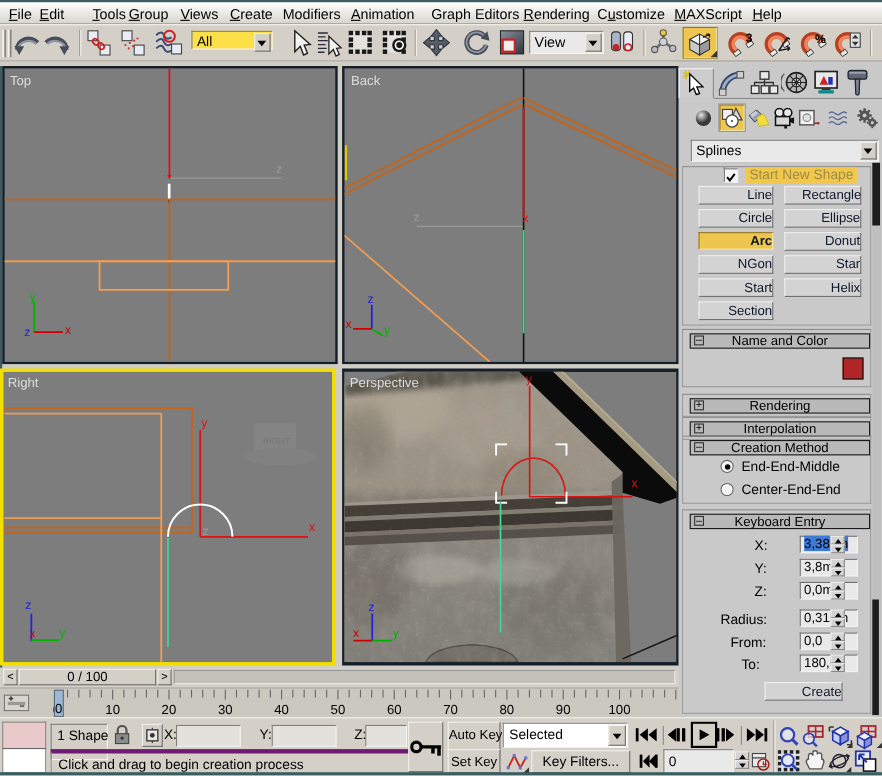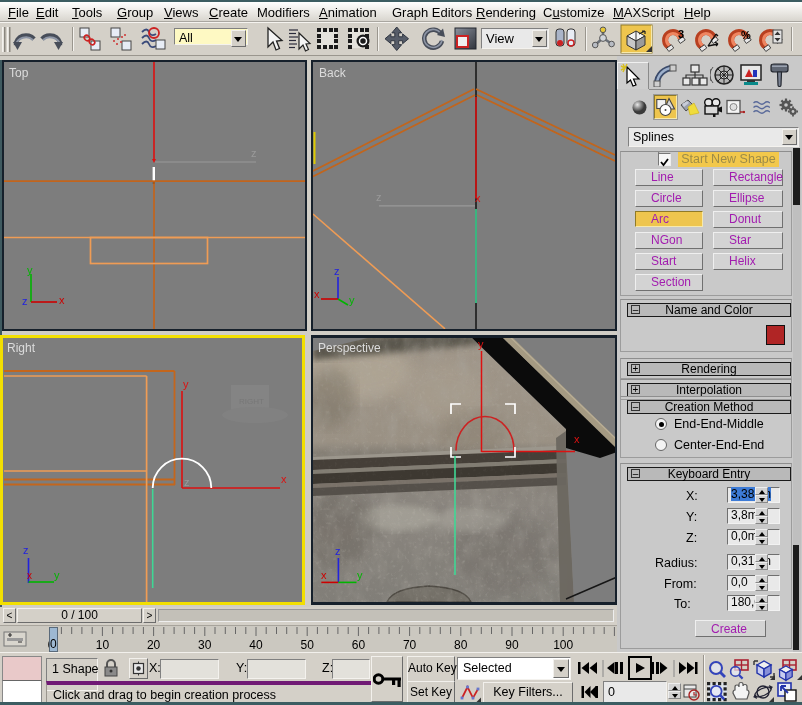--- a/index.html
+++ b/index.html
@@ -1,39 +1,39 @@
 <!DOCTYPE html>
 <html><head><meta charset="utf-8"><style>
 *{margin:0;padding:0;box-sizing:border-box;}
 html,body{width:802px;height:705px;overflow:hidden;}
 body{white-space:nowrap;font-family:"Liberation Sans",sans-serif;background:#d4d0c8;position:relative;}
 .abs{position:absolute;}
 .raised{background:#d4d0c8;border-top:1px solid #f2f0ec;border-left:1px solid #f2f0ec;border-bottom:1px solid #6c6c6c;border-right:1px solid #6c6c6c;}
 .sunken{border-top:1px solid #808080;border-left:1px solid #808080;border-bottom:1px solid #f4f2ee;border-right:1px solid #f4f2ee;background:#e6e4e0;}
-.pbtn{background:#d3d3d3;border-top:1px solid #efefef;border-left:1px solid #efefef;border-bottom:1px solid #707070;border-right:1px solid #707070;color:#a21caf;text-align:left;font-size:12px;line-height:14px;padding-left:15px;}
+.pbtn{background:#d3d3d3;border-top:1px solid #efefef;border-left:1px solid #efefef;border-bottom:1px solid #707070;border-right:1px solid #707070;color:#0f172a;text-align:right;font-size:12px;line-height:14px;padding-left:15px;}
 .pbtn.on{background:#eec54e;border-top:1px solid #8f7a28;border-left:1px solid #8f7a28;border-bottom:1px solid #f6e9ac;border-right:1px solid #f6e9ac;}
 .rhead{background:#b9b9b9;border:1px solid #1a1a1a;color:#000;font-size:12px;text-align:center;line-height:13px;}
 .rhead span{border:1px solid #333;width:9px;height:9px;line-height:8px;font-size:10px;top:1px !important;text-align:center;}
 .rbox{border:1px solid #9c9c9c;border-top:1px solid #8e8e8e;}
 .vplabel{color:#dcdcdc;font-size:12px;}
 .menuitem{position:absolute;top:3px;font-size:13px;color:#000;}
 .u{text-decoration:underline;}
 .spin{position:absolute;width:13px;height:16px;}
 .spin .up,.spin .dn{position:absolute;left:0;width:13px;height:8px;background:#d3d3d3;border:1px solid #888;border-top-color:#eee;border-left-color:#eee;}
 .spin .up{top:0}.spin .dn{top:8px}
 .spin .up:after,.spin .dn:after{content:"";position:absolute;left:3px;border-left:3px solid transparent;border-right:3px solid transparent;}
 .spin .up:after{top:2px;border-bottom:4px solid #000;}
 .spin .dn:after{top:2px;border-top:4px solid #000;}
 .pfield{background:#e9e9e9;border-top:1px solid #6f6f6f;border-left:1px solid #6f6f6f;border-bottom:1px solid #f2f2f2;border-right:1px solid #f2f2f2;font-size:12px;color:#000;padding-left:3px;line-height:13px;margin-left:28px;}
 </style></head><body>
 
 <div class="abs" id="menubar" style="left:0;top:0;width:802px;height:22px;background:linear-gradient(#ffffff,#e8e6e1 60%,#d8d5ce);border-top:2px solid #3c5d62;border-bottom:1px solid #a9a6a0;">
 <span class="menuitem" style="left:8px"><span class="u">F</span>ile</span>
 <span class="menuitem" style="left:36px"><span class="u">E</span>dit</span>
-<span class="menuitem" style="left:72px"><span class="u">T</span>ools</span>
+<span class="menuitem" style="left:84px"><span class="u">T</span>ools</span>
 <span class="menuitem" style="left:117px"><span class="u">G</span>roup</span>
 <span class="menuitem" style="left:164px"><span class="u">V</span>iews</span>
 <span class="menuitem" style="left:209px"><span class="u">C</span>reate</span>
 <span class="menuitem" style="left:257px">Modifiers</span>
 <span class="menuitem" style="left:319px"><span class="u">A</span>nimation</span>
 <span class="menuitem" style="left:392px">Graph Editors</span>
 <span class="menuitem" style="left:476px"><span class="u">R</span>endering</span>
 <span class="menuitem" style="left:543px">C<span class="u">u</span>stomize</span>
 <span class="menuitem" style="left:613px"><span class="u">M</span>AXScript</span>
 <span class="menuitem" style="left:684px"><span class="u">H</span>elp</span>
@@ -218,21 +218,21 @@
   <g transform="translate(758,5)">
         <use href="#magnet"></use>
         <g transform="translate(15,2)">
           <rect x="0" y="0" width="9" height="13" fill="#e2e2e2" stroke="#444"></rect>
           <path d="M1.5 5 L4.5 1.5 L7.5 5 Z M1.5 8 L7.5 8 L4.5 11.5 Z" fill="#333"></path>
         </g>
       </g>
   <use href="#vsep" x="791" y="4"></use>
 </svg>
 
-<div class="abs sunken" style="left:174px;top:5px;width:74px;height:17px;background:#fef9c3;">
+<div class="abs sunken" style="left:174px;top:5px;width:74px;height:17px;background:#fde047;">
   <span style="position:absolute;left:4px;top:2px;font-size:12.5px;">All</span>
   <div class="abs raised" style="right:1px;top:1px;width:15px;height:17px;"></div>
   <div class="abs" style="right:5px;top:8px;border-left:4px solid transparent;border-right:4px solid transparent;border-top:5px solid #000;"></div>
 </div>
 
 <div class="abs sunken" style="left:481px;top:5px;width:68px;height:21px;background:#e9e9e9;">
   <span style="position:absolute;left:4px;top:2px;font-size:13px;">View</span>
   <div class="abs raised" style="right:1px;top:1px;width:15px;height:17px;"></div>
   <div class="abs" style="right:5px;top:8px;border-left:4px solid transparent;border-right:4px solid transparent;border-top:5px solid #000;"></div>
 </div>
@@ -539,21 +539,21 @@
     <div class="abs" style="left:41px;top:3px;width:13px;height:13px;background:#f6f6f6;border:1px solid #777;border-bottom-color:#eee;border-right-color:#eee;">
       <svg width="11" height="11" viewBox="0 0 11 11">
           <path d="M2 5 L4.5 8 L9 2" stroke="#000" stroke-width="1.8" fill="none"></path>
         </svg>
     </div>
     <div class="abs" style="left:61px;top:2px;width:101px;height:15px;background:#f2c84b;color:#9d8c49;font-size:12.5px;text-align:center;line-height:15px;">Start New Shape</div>
     <div class="abs pbtn" style="left:18px;top:19px;width:68px;height:17px;">Line</div>
     <div class="abs pbtn" style="left:96px;top:19px;width:70px;height:17px;">Rectangle</div>
     <div class="abs pbtn" style="left:18px;top:40px;width:68px;height:17px;">Circle</div>
     <div class="abs pbtn" style="left:96px;top:40px;width:70px;height:17px;">Ellipse</div>
-    <div class="abs pbtn on" style="left:18px;top:61px;width:68px;height:16px;">Arc</div>
+    <div class="abs pbtn on" style="left:18px;top:61px;width:68px;height:16px;font-weight:bold;">Arc</div>
     <div class="abs pbtn" style="left:96px;top:61px;width:70px;height:17px;">Donut</div>
     <div class="abs pbtn" style="left:18px;top:82px;width:68px;height:17px;">NGon</div>
     <div class="abs pbtn" style="left:96px;top:82px;width:70px;height:17px;">Star</div>
     <div class="abs pbtn" style="left:18px;top:103px;width:68px;height:17px;">Start</div>
     <div class="abs pbtn" style="left:96px;top:103px;width:70px;height:17px;">Helix</div>
     <div class="abs pbtn" style="left:18px;top:124px;width:68px;height:17px;">Section</div>
 
     <div class="abs rbox" style="left:3px;top:149px;width:172px;height:53px;"></div>
     <div class="abs rhead" style="left:10px;top:153px;width:164px;height:14px;">Name and Color<span style="position:absolute;left:3px;top:0px;">–</span></div>
     <div class="abs" style="left:149px;top:175px;width:19px;height:20px;background:#b02525;border:1px solid #111;"></div>

